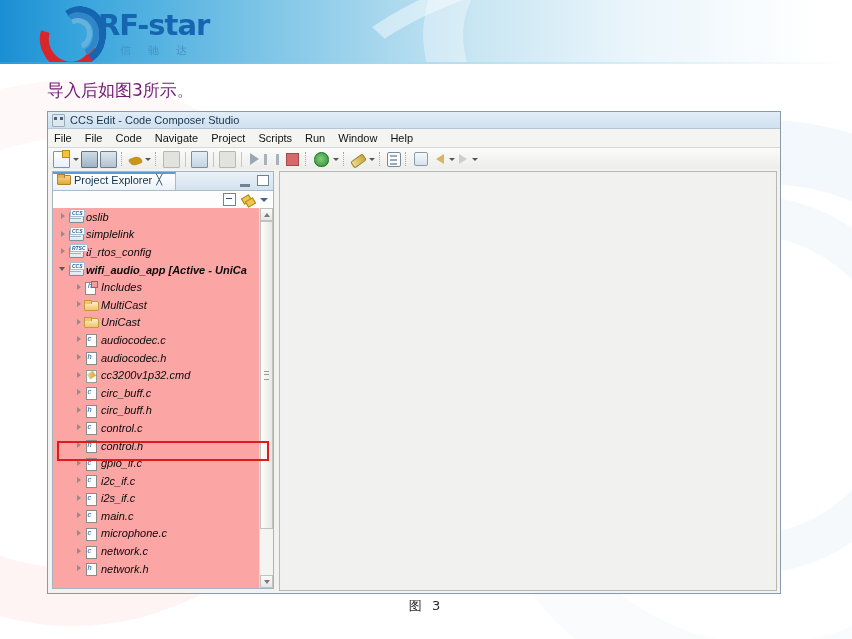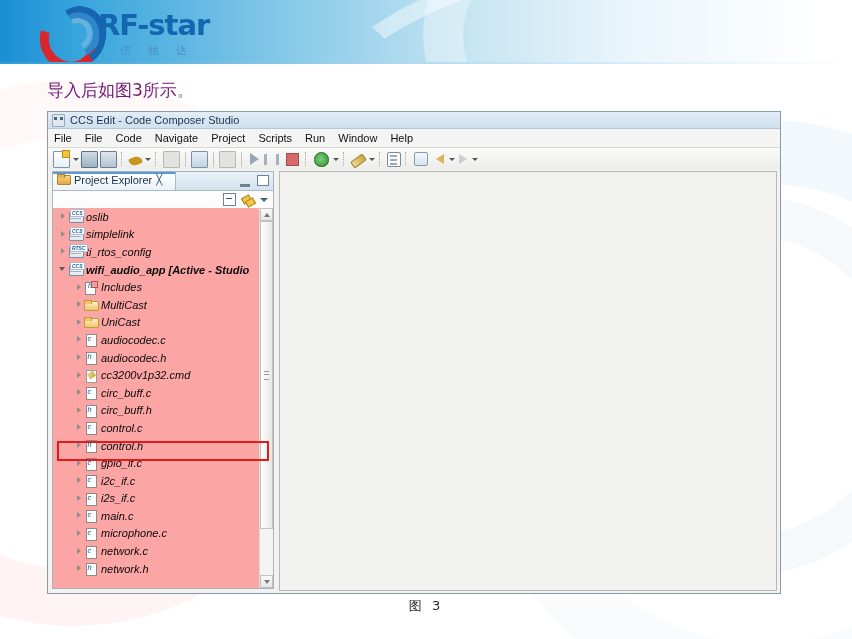--- a/index.html
+++ b/index.html
@@ -376,21 +376,21 @@
             </div>
             <div class="lbl">ti_rtos_config</div>
           </div>
           <div class="row sel">
             <div style="width:4px;flex:none"></div>
             <div class="twisty open"></div>
             <div class="i-proj">
               <div class="fold"></div>
               <div class="badge">CCS</div>
             </div>
-            <div class="lbl">wifi_audio_app  [Active - Studio</div>
+            <div class="lbl">wifi_audio_app  [Active - UniCa</div>
           </div>
           <div class="row">
             <div style="width:20px;flex:none"></div>
             <div class="twisty closed"></div>
             <div class="i-inc">
               <div class="bx"></div>
               <div class="pin"></div>
             </div>
             <div class="lbl">Includes</div>
           </div>

